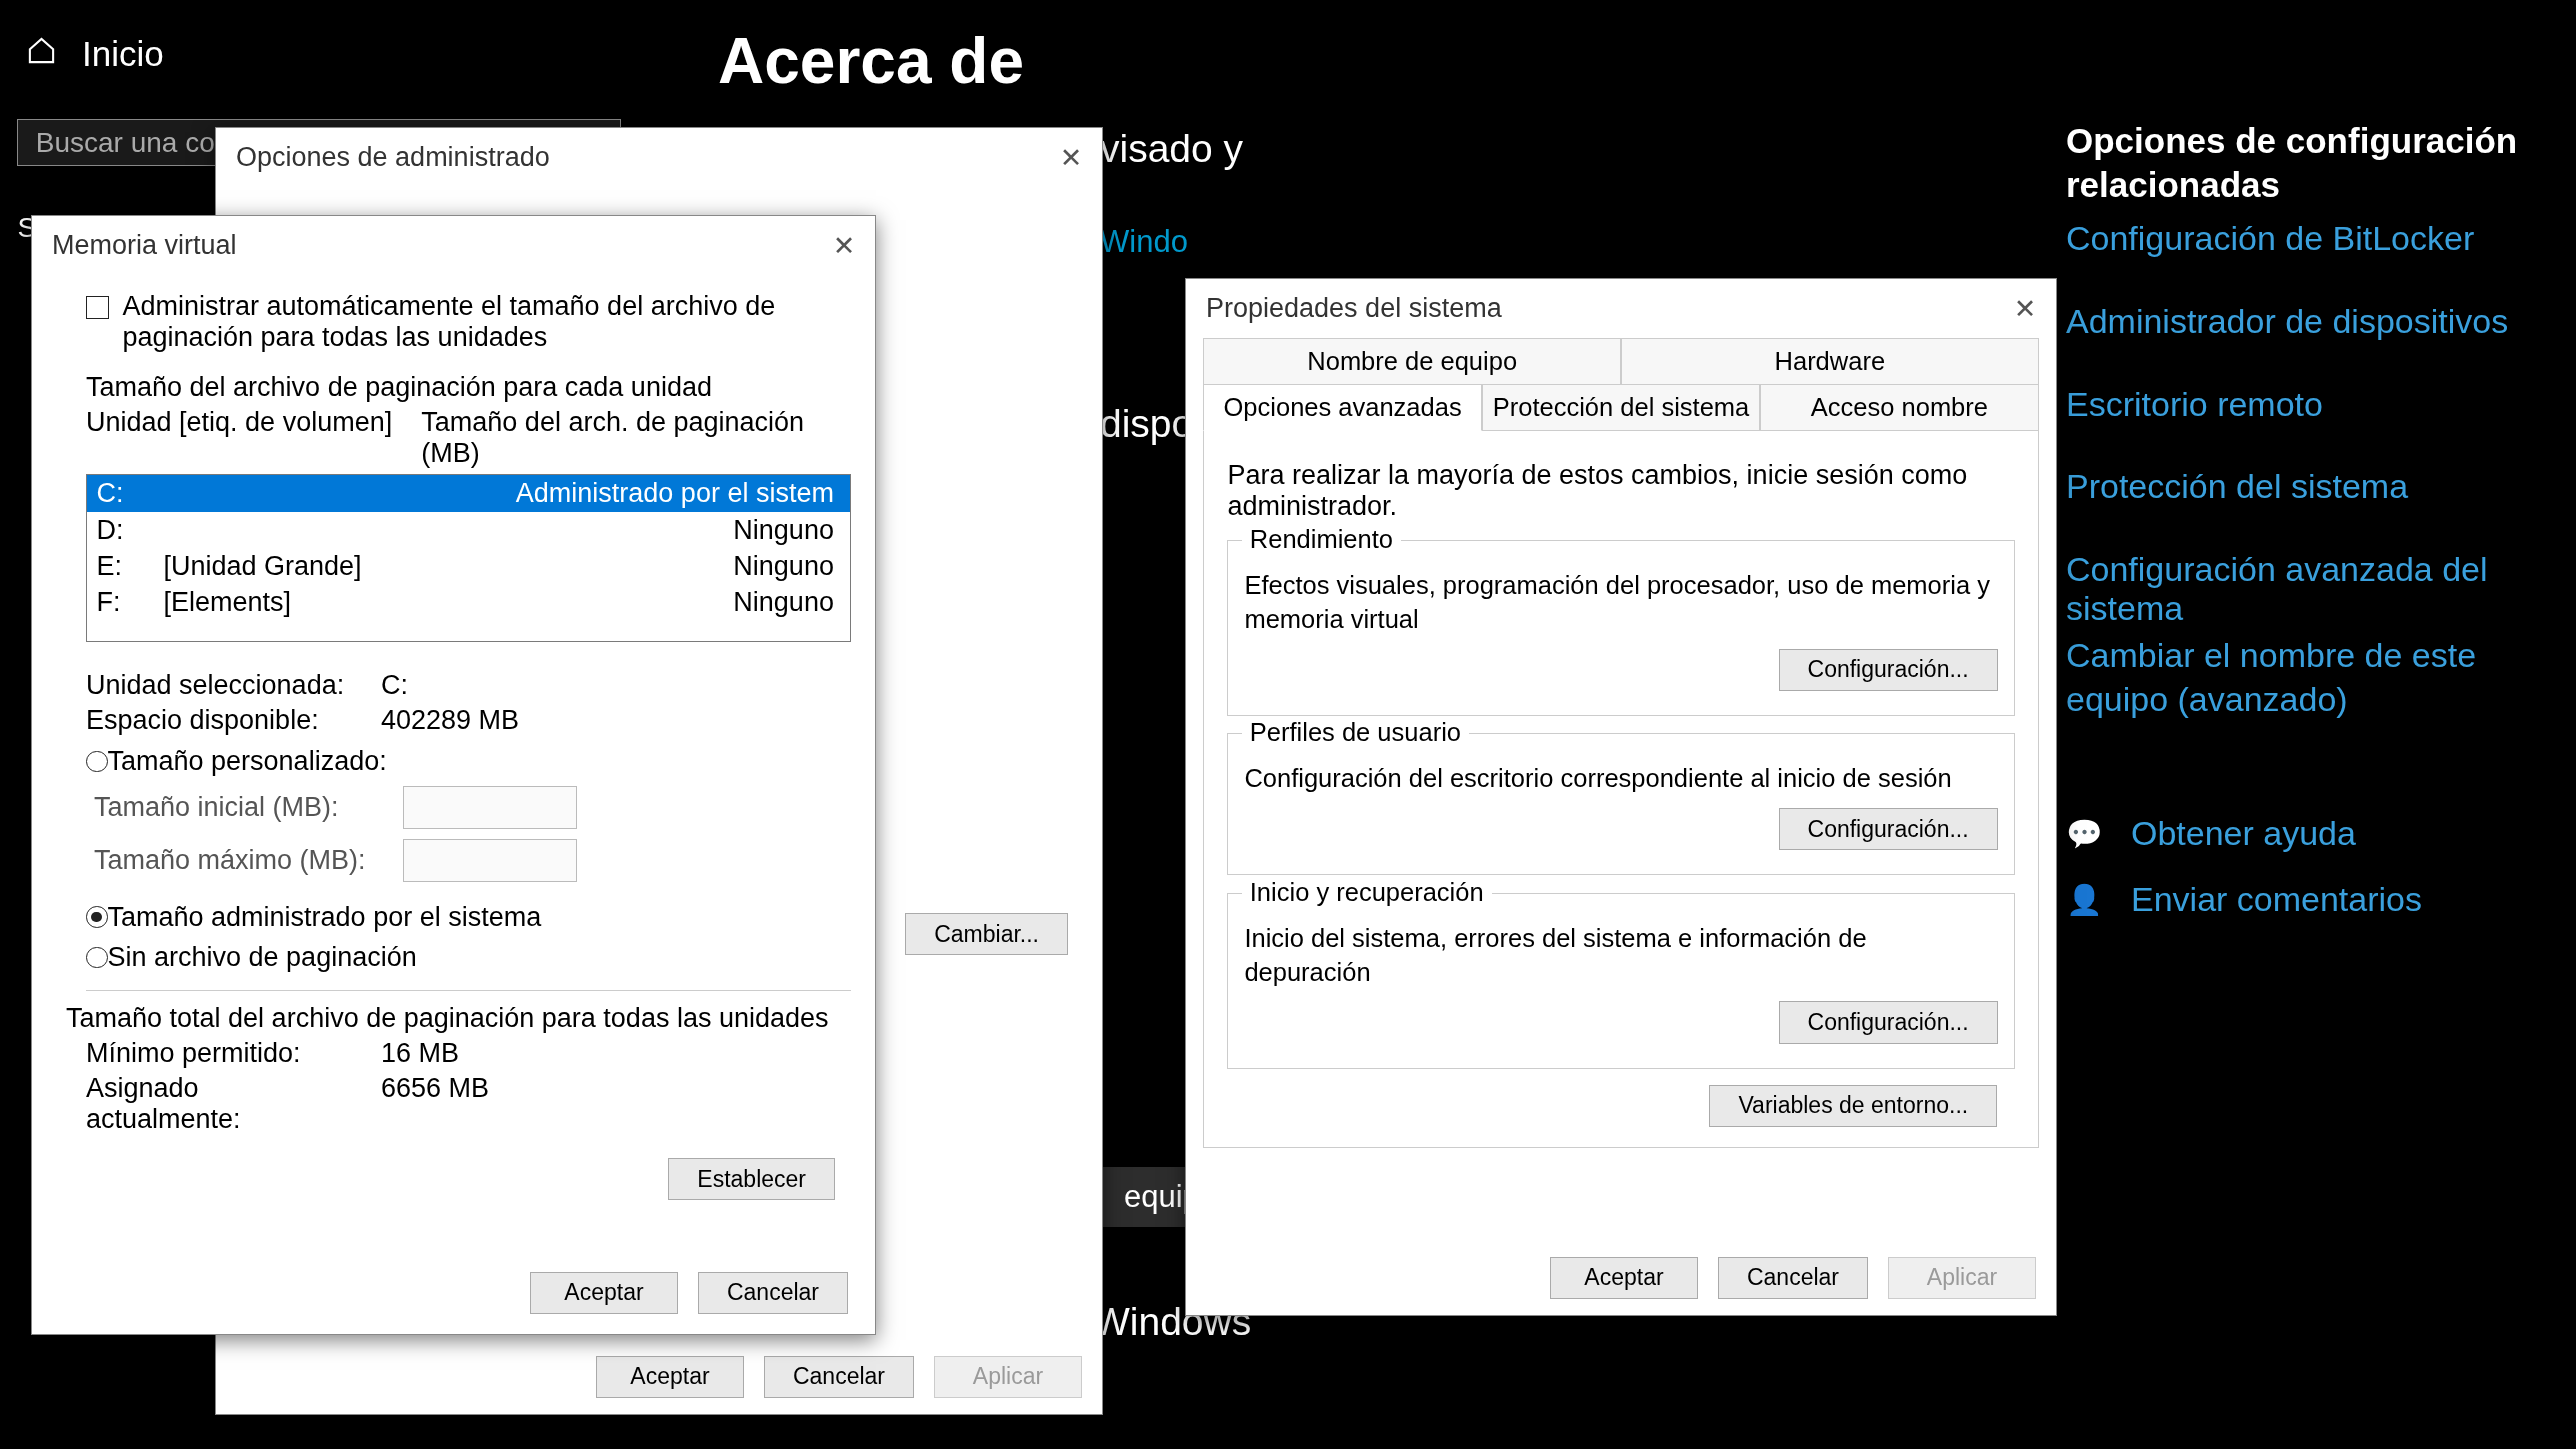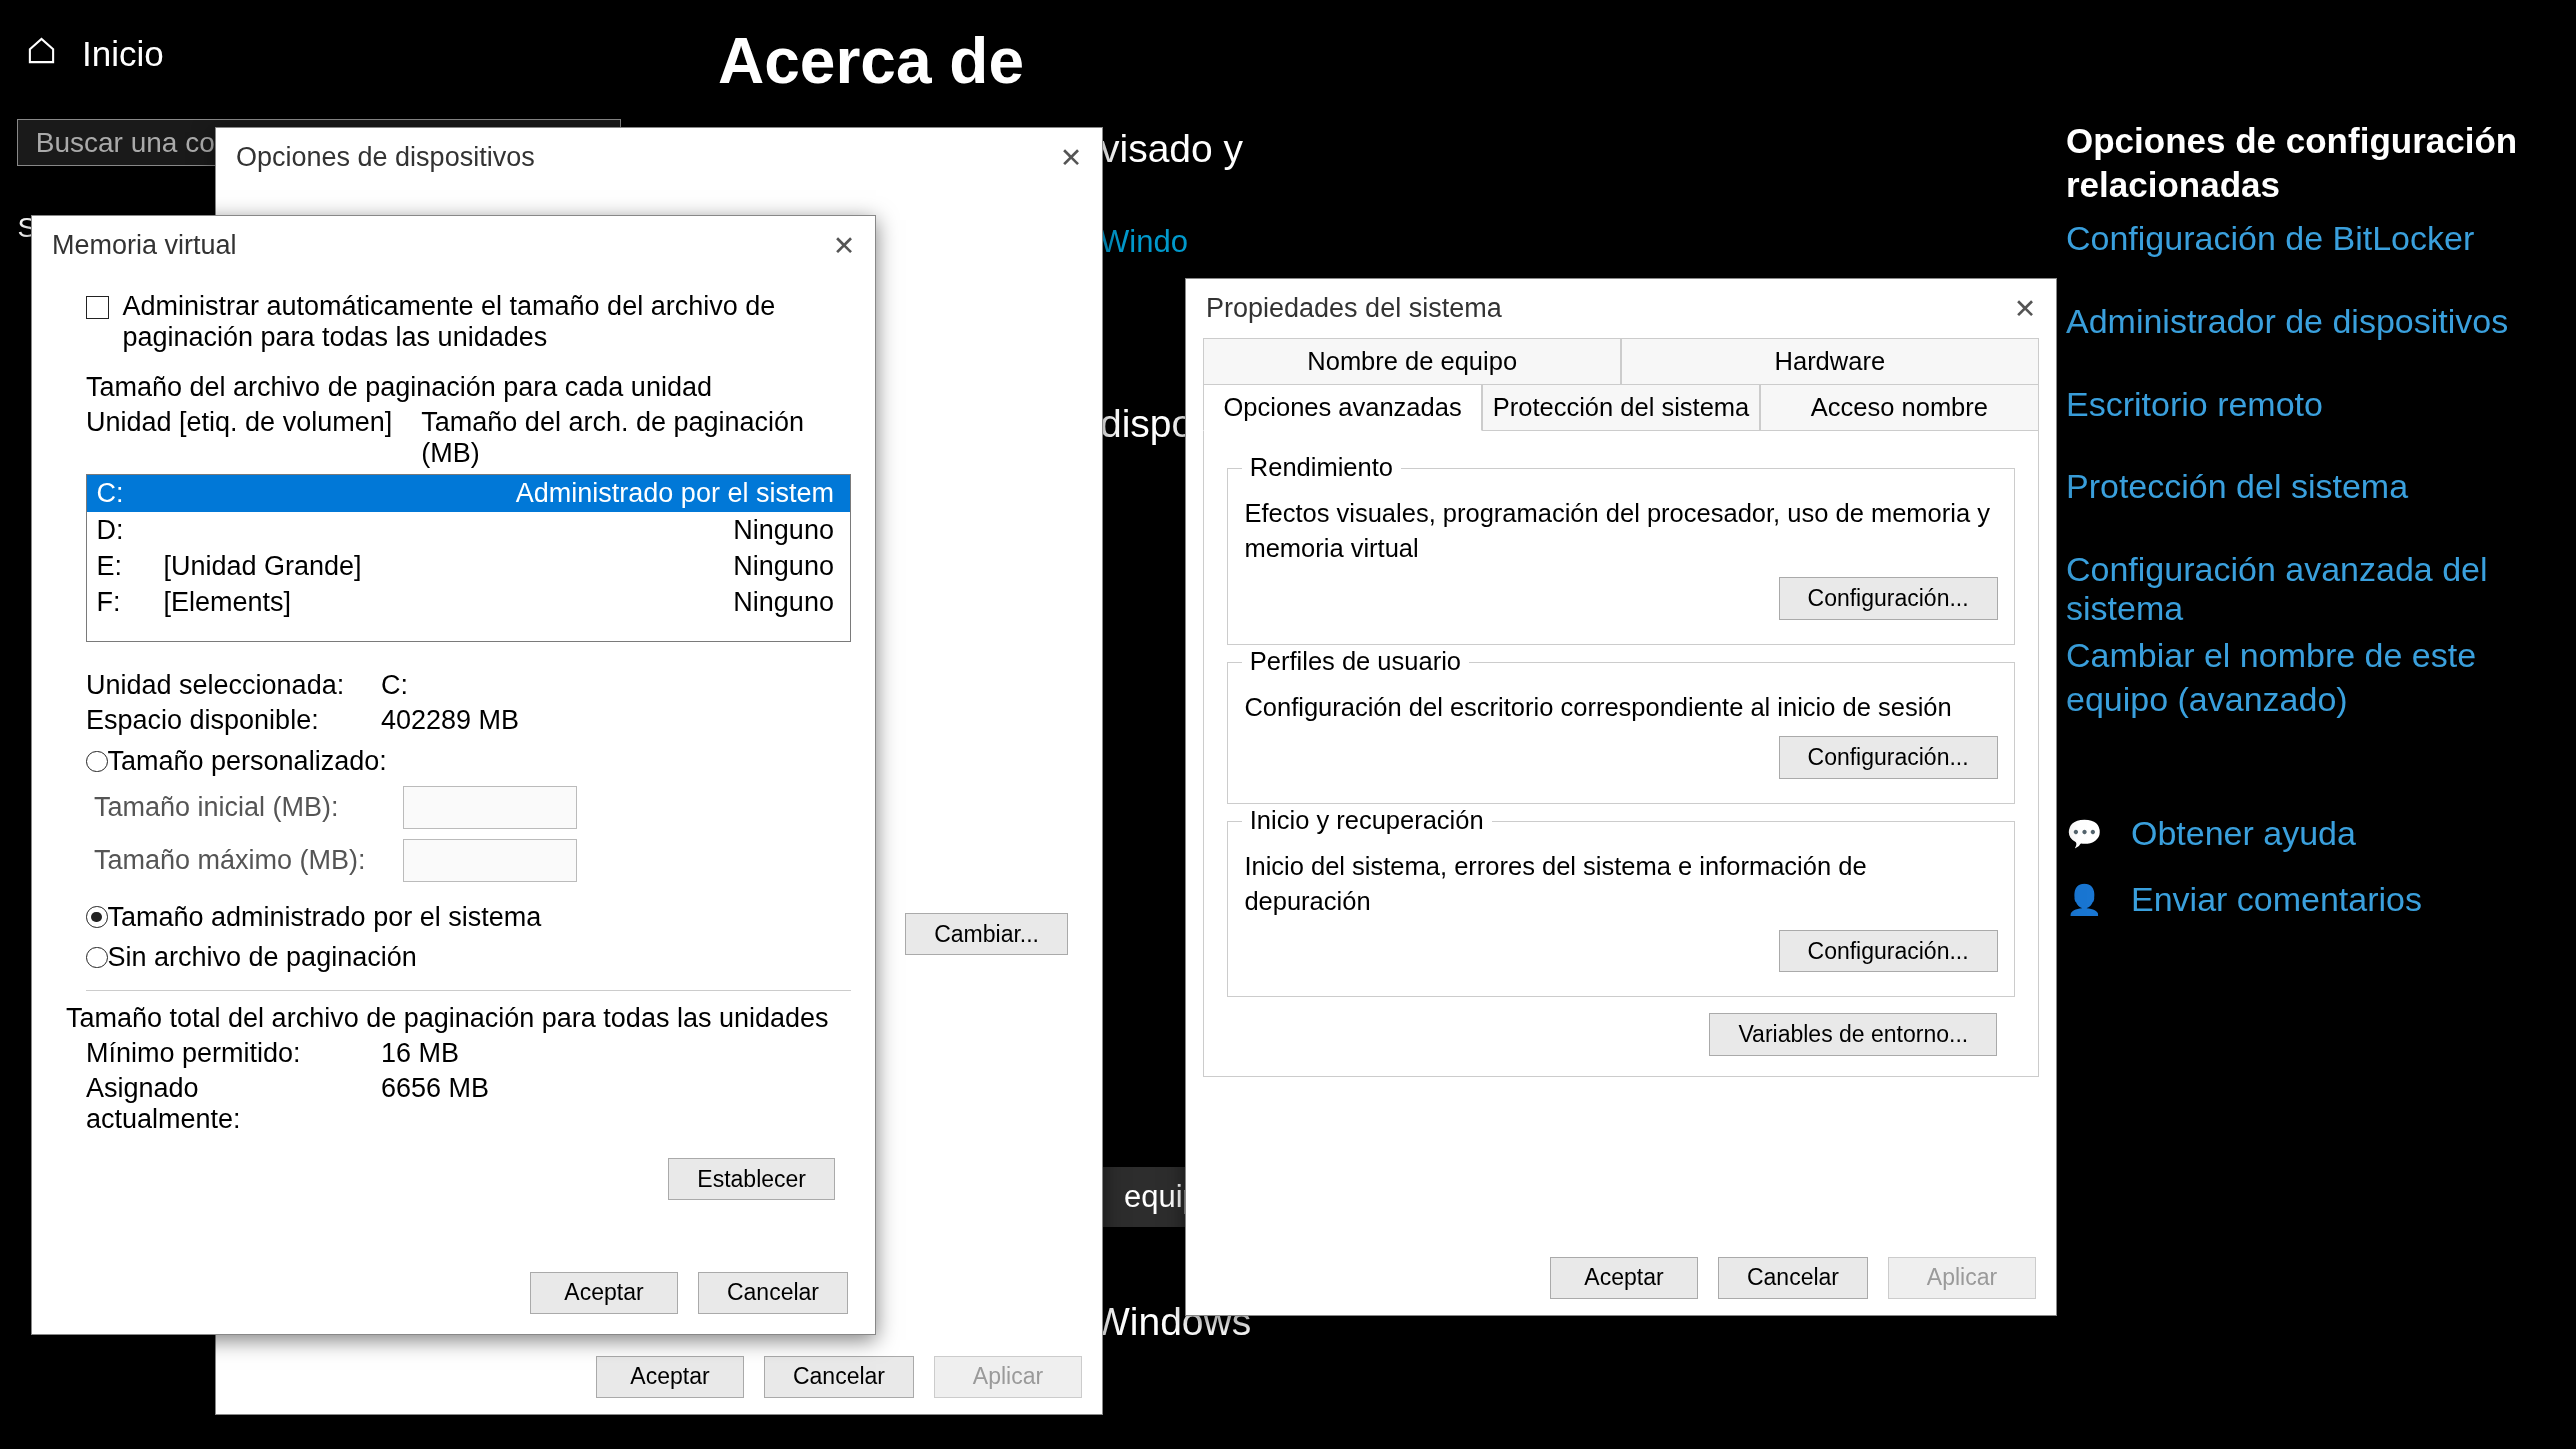--- a/index.html
+++ b/index.html
@@ -122,21 +122,21 @@
     <span>Obtener ayuda</span>
   </div>
   <div class="help-row" style="top:880px;">
     <span class="ico">👤</span>
     <span>Enviar comentarios</span>
   </div>
 </div>
 
 <div class="dialog perf">
   <div class="titlebar">
-    <span>Opciones de dispositivos</span>
+    <span>Opciones de administrado</span>
     <span class="close-x">✕</span>
   </div>
   <button class="btn btn-cambiar">Cambiar...</button>
   <div class="btn-row-bottom">
     <button class="btn">Aceptar</button>
     <button class="btn">Cancelar</button>
     <button class="btn disabled">Aplicar</button>
   </div>
 </div>
 
@@ -148,20 +148,21 @@
   <div class="tabs1">
     <div class="t">Nombre de equipo</div>
     <div class="t">Hardware</div>
   </div>
   <div class="tabs2">
     <div class="t active">Opciones avanzadas</div>
     <div class="t">Protección del sistema</div>
     <div class="t">Acceso nombre</div>
   </div>
   <div class="sys-body">
+    <div style="margin:9.4px 0 4px 0;">Para realizar la mayoría de estos cambios, inicie sesión como administrador.</div>
 
     <div class="groupbox clearfix">
       <div class="legend">Rendimiento</div>
       <div class="desc">Efectos visuales, programación del procesador, uso de memoria y memoria virtual</div>
       <button class="btn">Configuración...</button>
     </div>
 
     <div class="groupbox clearfix">
       <div class="legend">Perfiles de usuario</div>
       <div class="desc">Configuración del escritorio correspondiente al inicio de sesión</div>

